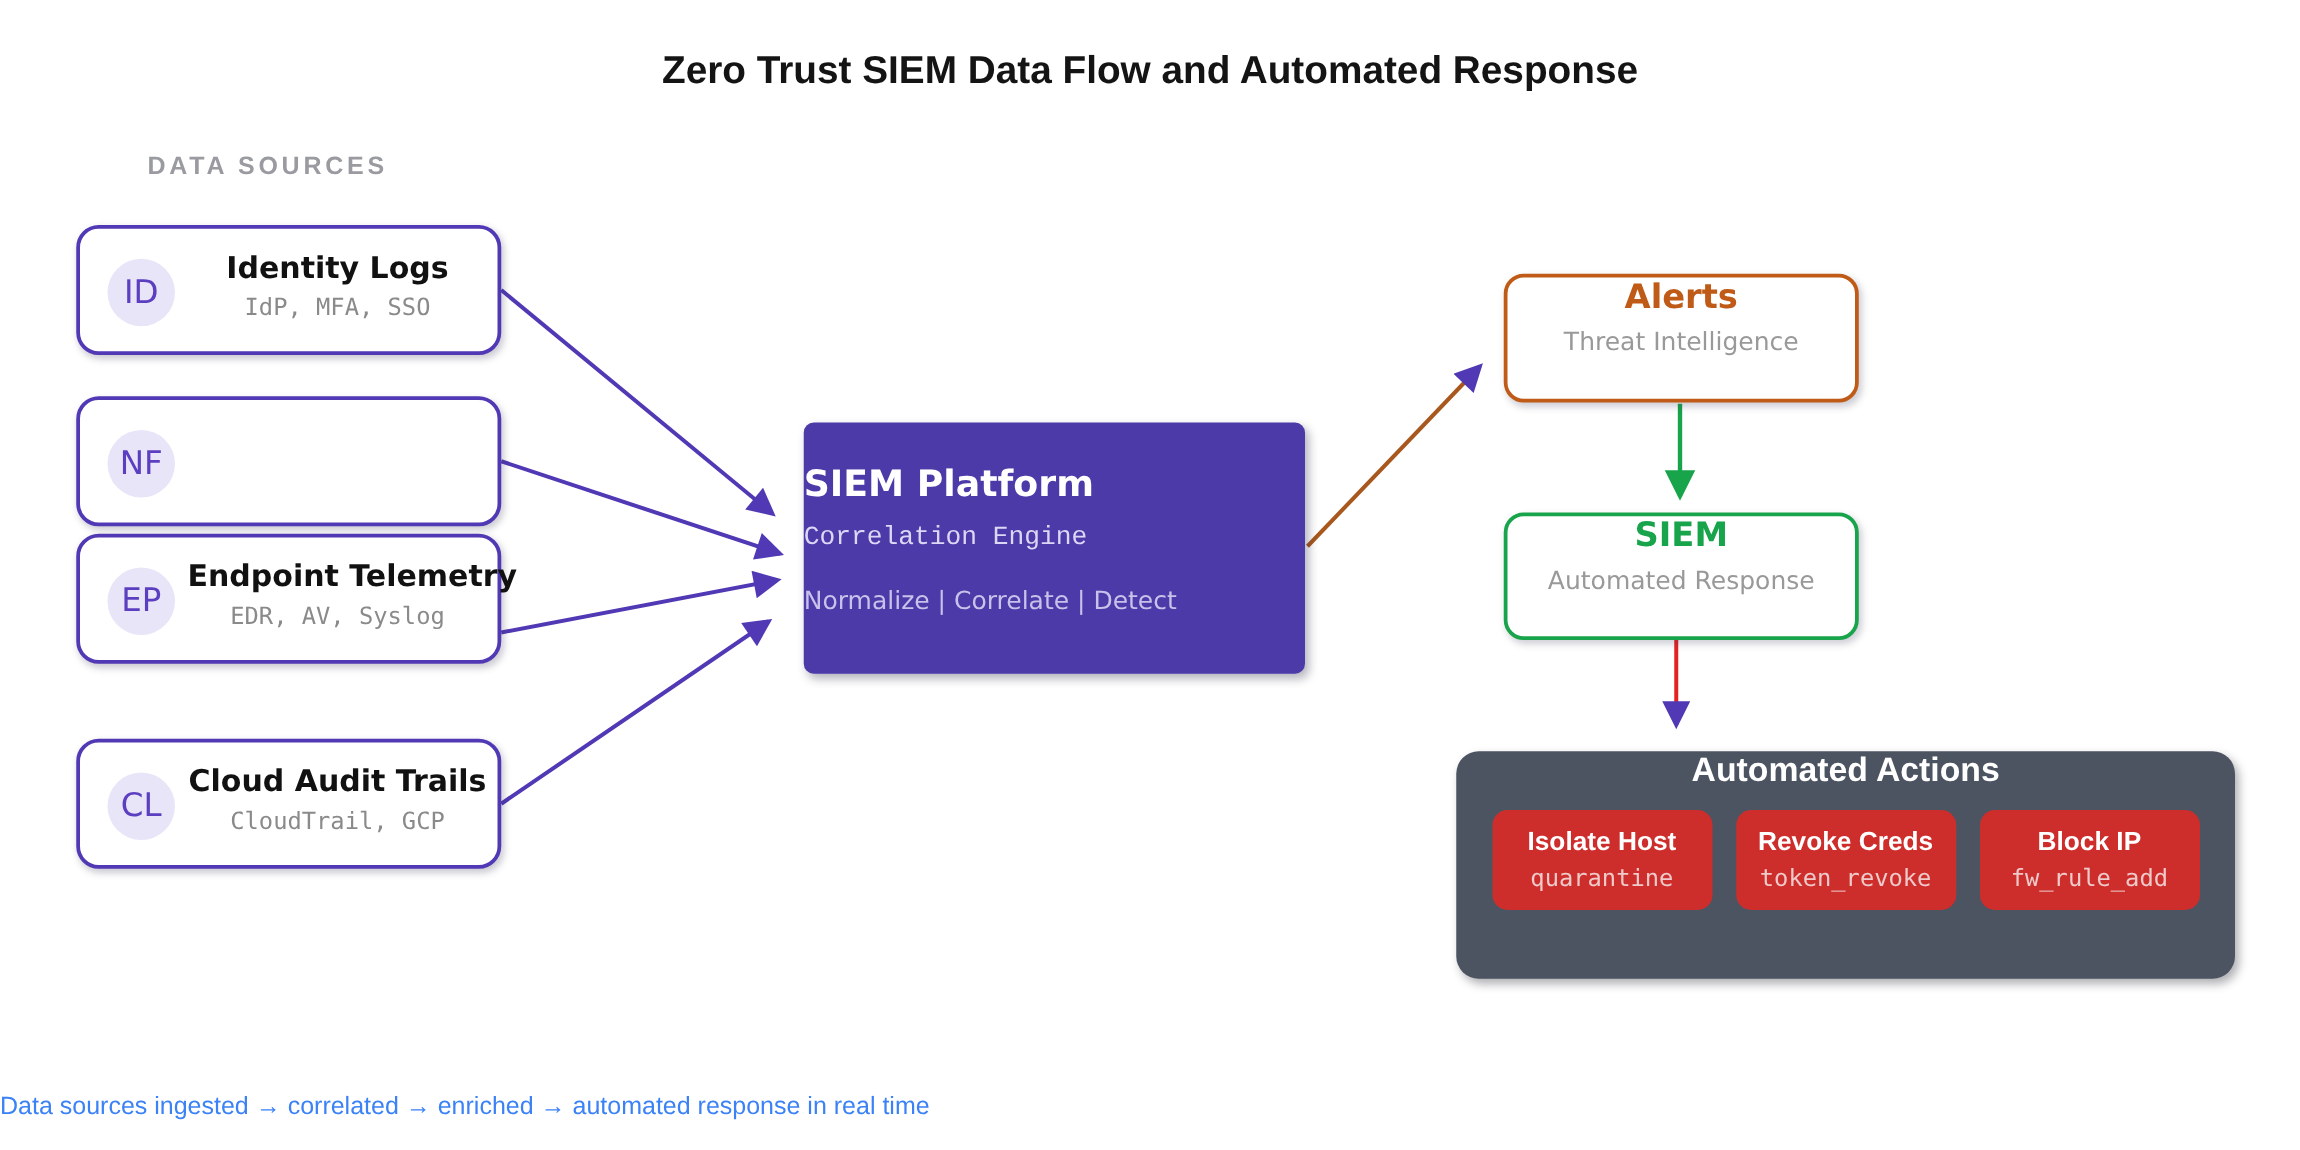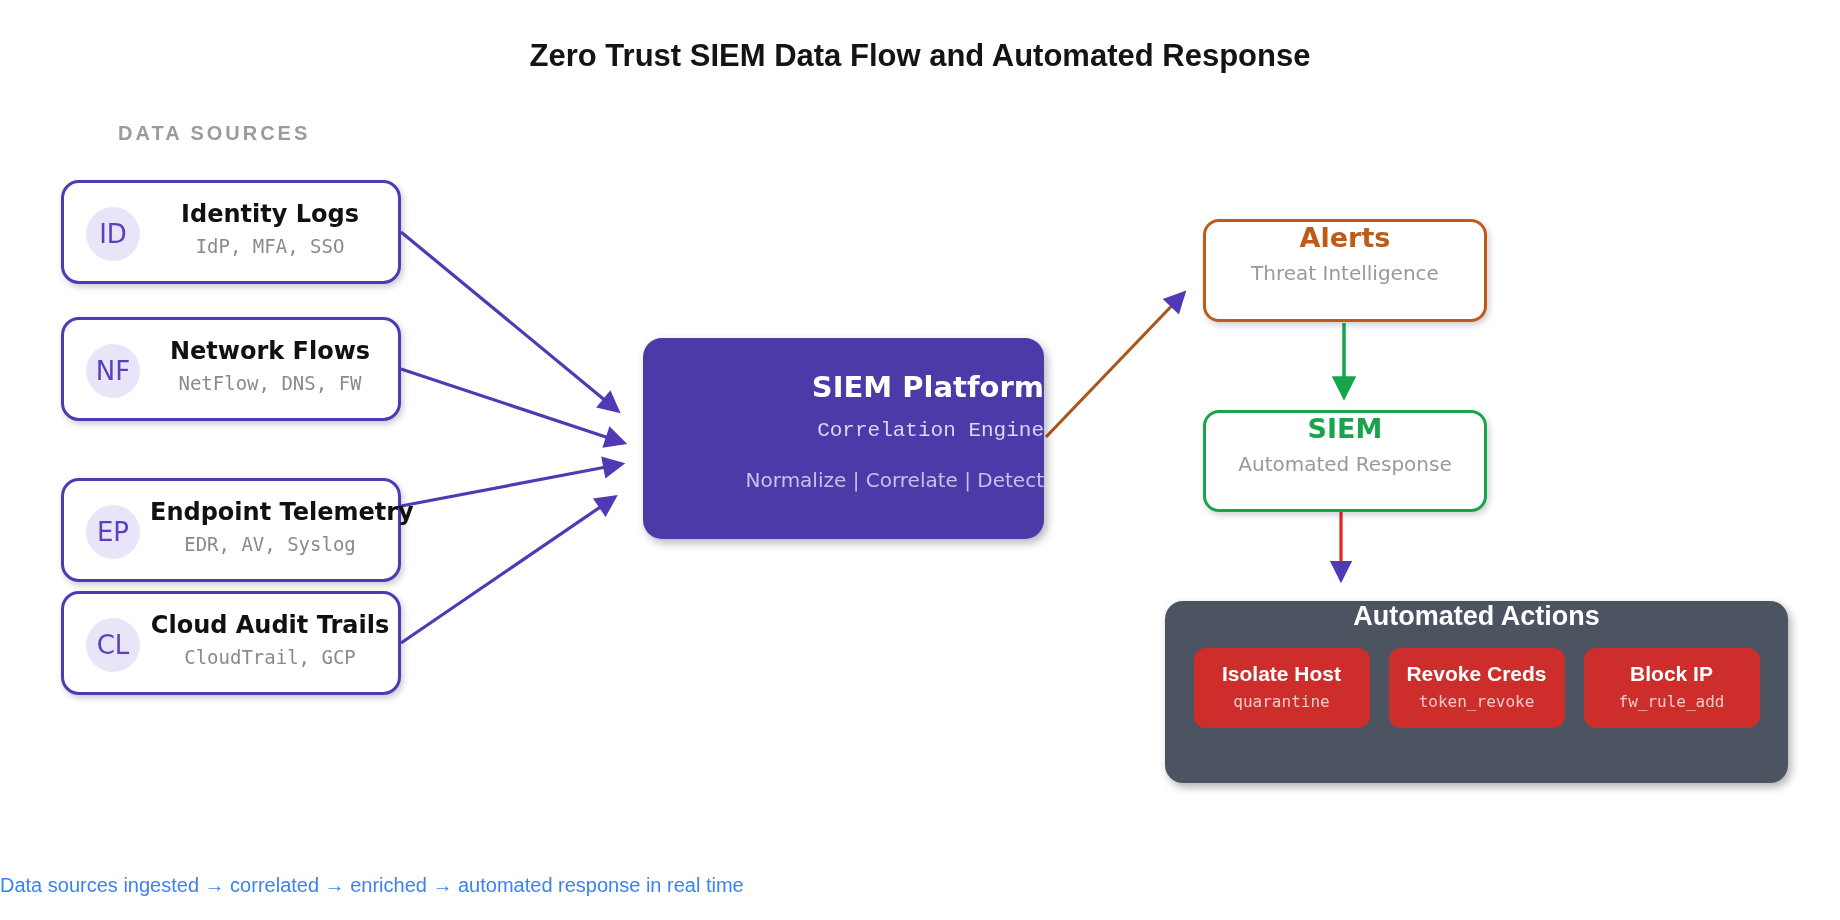--- a/index.html
+++ b/index.html
@@ -32,21 +32,21 @@
     position:absolute;left:22px;top:24px;width:54px;height:54px;border-radius:50%;
     background:var(--badge-bg);color:var(--badge-text);font-size:26px;
     display:flex;align-items:center;justify-content:center;
   }
   .src-content{position:absolute;left:86px;right:8px;top:17px;text-align:center;}
   .src-title{font-size:24px;font-weight:bold;color:#111;white-space:nowrap;}
   .src-sub{margin-top:7px;font-family:"DejaVu Sans Mono",monospace;font-size:19px;color:#8a8a8a;white-space:nowrap;}
   
   .siem-box{
     left:643px;top:338px;width:401px;height:201px;background:var(--siem-fill);
-    border-radius:19px;box-shadow:3px 4px 8px rgba(40,40,70,.35);text-align:right;color:#fff;
+    border-radius:8px;box-shadow:3px 4px 8px rgba(40,40,70,.35);text-align:left;color:#fff;
   }
   .siem-title{margin-top:32px;font-size:29px;font-weight:bold;}
   .siem-sub{margin-top:15px;font-family:Liberation Mono, monospace;font-size:21px;color:var(--lav1);}
   .siem-pipe{margin-top:26px;font-size:20px;color:var(--lav2);}
   
   .stage-box{
     width:284px;background:#fff;border-radius:16px;text-align:center;
     box-shadow:2px 3px 6px rgba(60,60,90,.25);
   }
   .alerts-box{left:1203px;top:219px;height:103px;border:3px solid var(--orange);}
@@ -62,21 +62,21 @@
   }
   .actions-title{
     text-align:center;color:#fff;font-size:27px;font-weight:bold;
     font-family:"Liberation Sans",sans-serif;
   }
   .actions-row{display:flex;justify-content:center;gap:19px;margin-top:16px;}
   .action-btn{
     width:176px;height:80px;background:var(--red);border-radius:12px;text-align:center;color:#fff;
   }
   .action-label{margin-top:14px;font-family:"Liberation Sans",sans-serif;font-weight:bold;font-size:21px;}
-  .action-code{margin-top:6px;font-family:"DejaVu Sans Mono",monospace;font-size:16px;color:var(--pink);}
+  .action-code{margin-top:6px;font-family:"DejaVu Sans Mono",monospace;font-size:19px;color:var(--pink);}
   .caption{
     left:0;right:0;top:874px;font-family:"Liberation Sans",sans-serif;
     font-size:20px;color:#3b82f6;
   }
   
   svg.arrows{position:absolute;left:0;top:0;width:1840px;height:920px;pointer-events:none;}
   .stroke-purple{stroke:var(--purple);}
   .stroke-orange{stroke:#a8571d;}
   .stroke-green{stroke:var(--green);}
   .stroke-redline{stroke:var(--red-line);}
@@ -113,27 +113,23 @@
   <div class="abs src-box" style="top:180px;">
     <div class="src-badge">ID</div>
     <div class="src-content">
       <div class="src-title">Identity Logs</div>
       <div class="src-sub">IdP, MFA, SSO</div>
     </div>
   </div>
 
   <div class="abs src-box" style="top:317px;">
     <div class="src-badge">NF</div>
-    <div class="src-content">
-      <div class="src-title">Network Flows</div>
-      <div class="src-sub">NetFlow, DNS, FW</div>
-    </div>
   </div>
 
-  <div class="abs src-box" style="top:478px;">
+  <div class="abs src-box" style="top:427px;">
     <div class="src-badge">EP</div>
     <div class="src-content">
       <div class="src-title">Endpoint Telemetry</div>
       <div class="src-sub">EDR, AV, Syslog</div>
     </div>
   </div>
 
   <div class="abs src-box" style="top:591px;">
     <div class="src-badge">CL</div>
     <div class="src-content">

